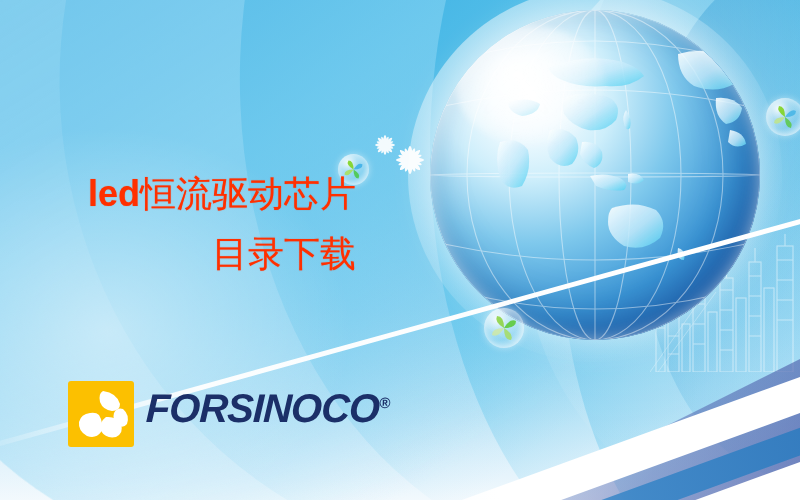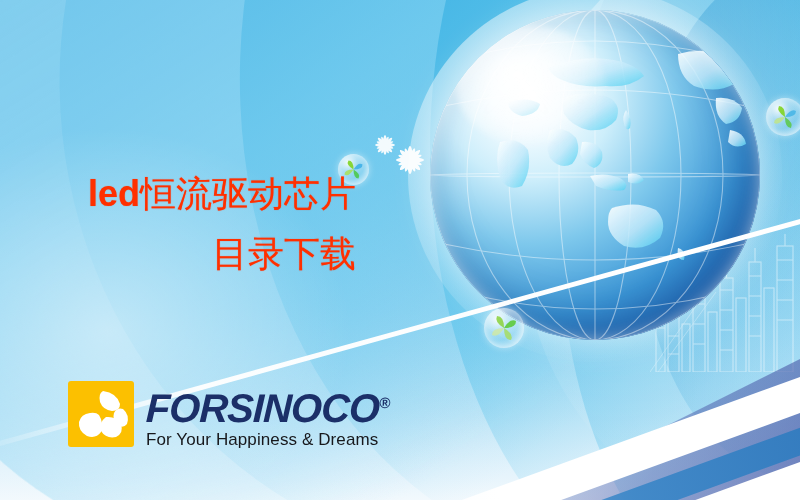--- a/index.html
+++ b/index.html
@@ -348,17 +348,16 @@
         <g fill="#ffffff">
           <path d="M35 10 Q49 12 52 23 Q52 30 44 30 Q35 29 32 21 Q30 13 35 10 Z"></path>
           <path d="M55 28 Q62 34 59 43 Q55 48 49 44 Q44 39 46 32 Q49 26 55 28 Z"></path>
           <path d="M31 34 Q36 42 33 51 Q28 58 19 55 Q10 50 11 41 Q13 33 22 32 Q28 31 31 34 Z"></path>
           <path d="M38 36 Q48 35 53 43 Q56 52 48 56 Q38 58 33 50 Q31 41 38 36 Z"></path>
         </g>
       </svg>
     </div>
     <div class="logo-text">
       <div class="logo-word"><span>FORSINOCO</span><sup>®</sup></div>
-      <div class="logo-tag">For Your Happiness &amp; Dreams</div>
     </div>
   </div>
 
 </div>
 
 </body></html>

